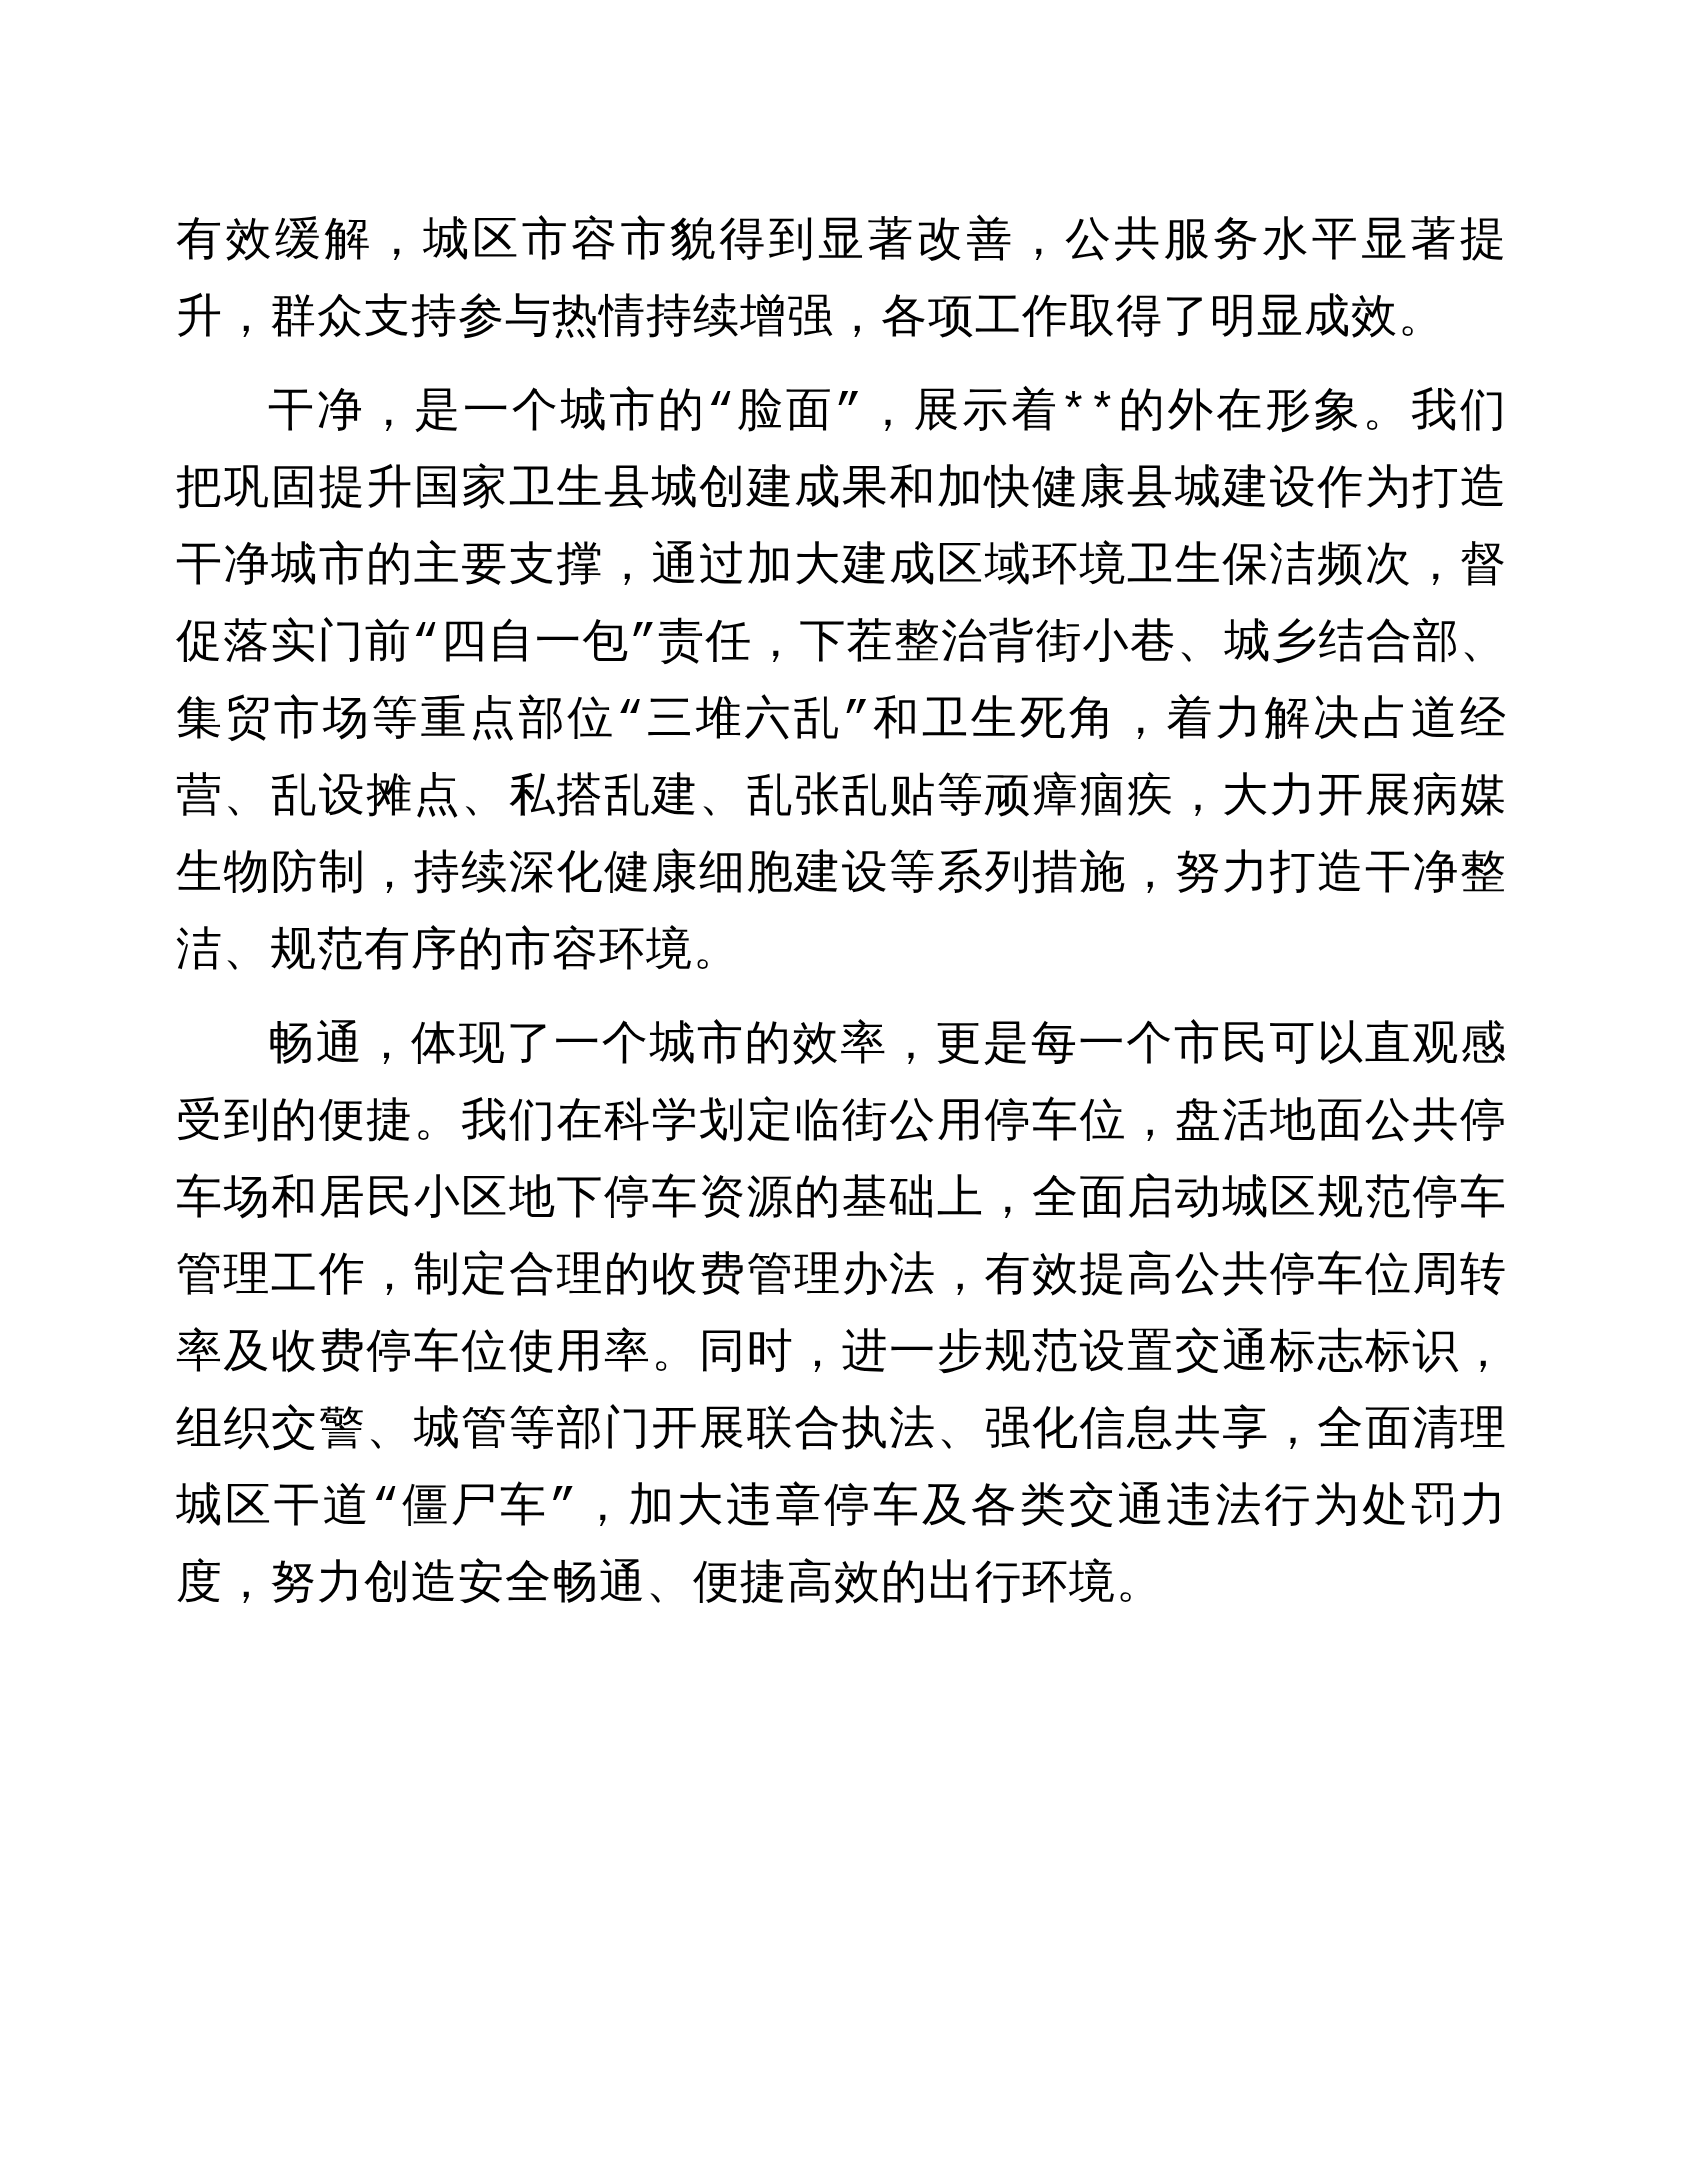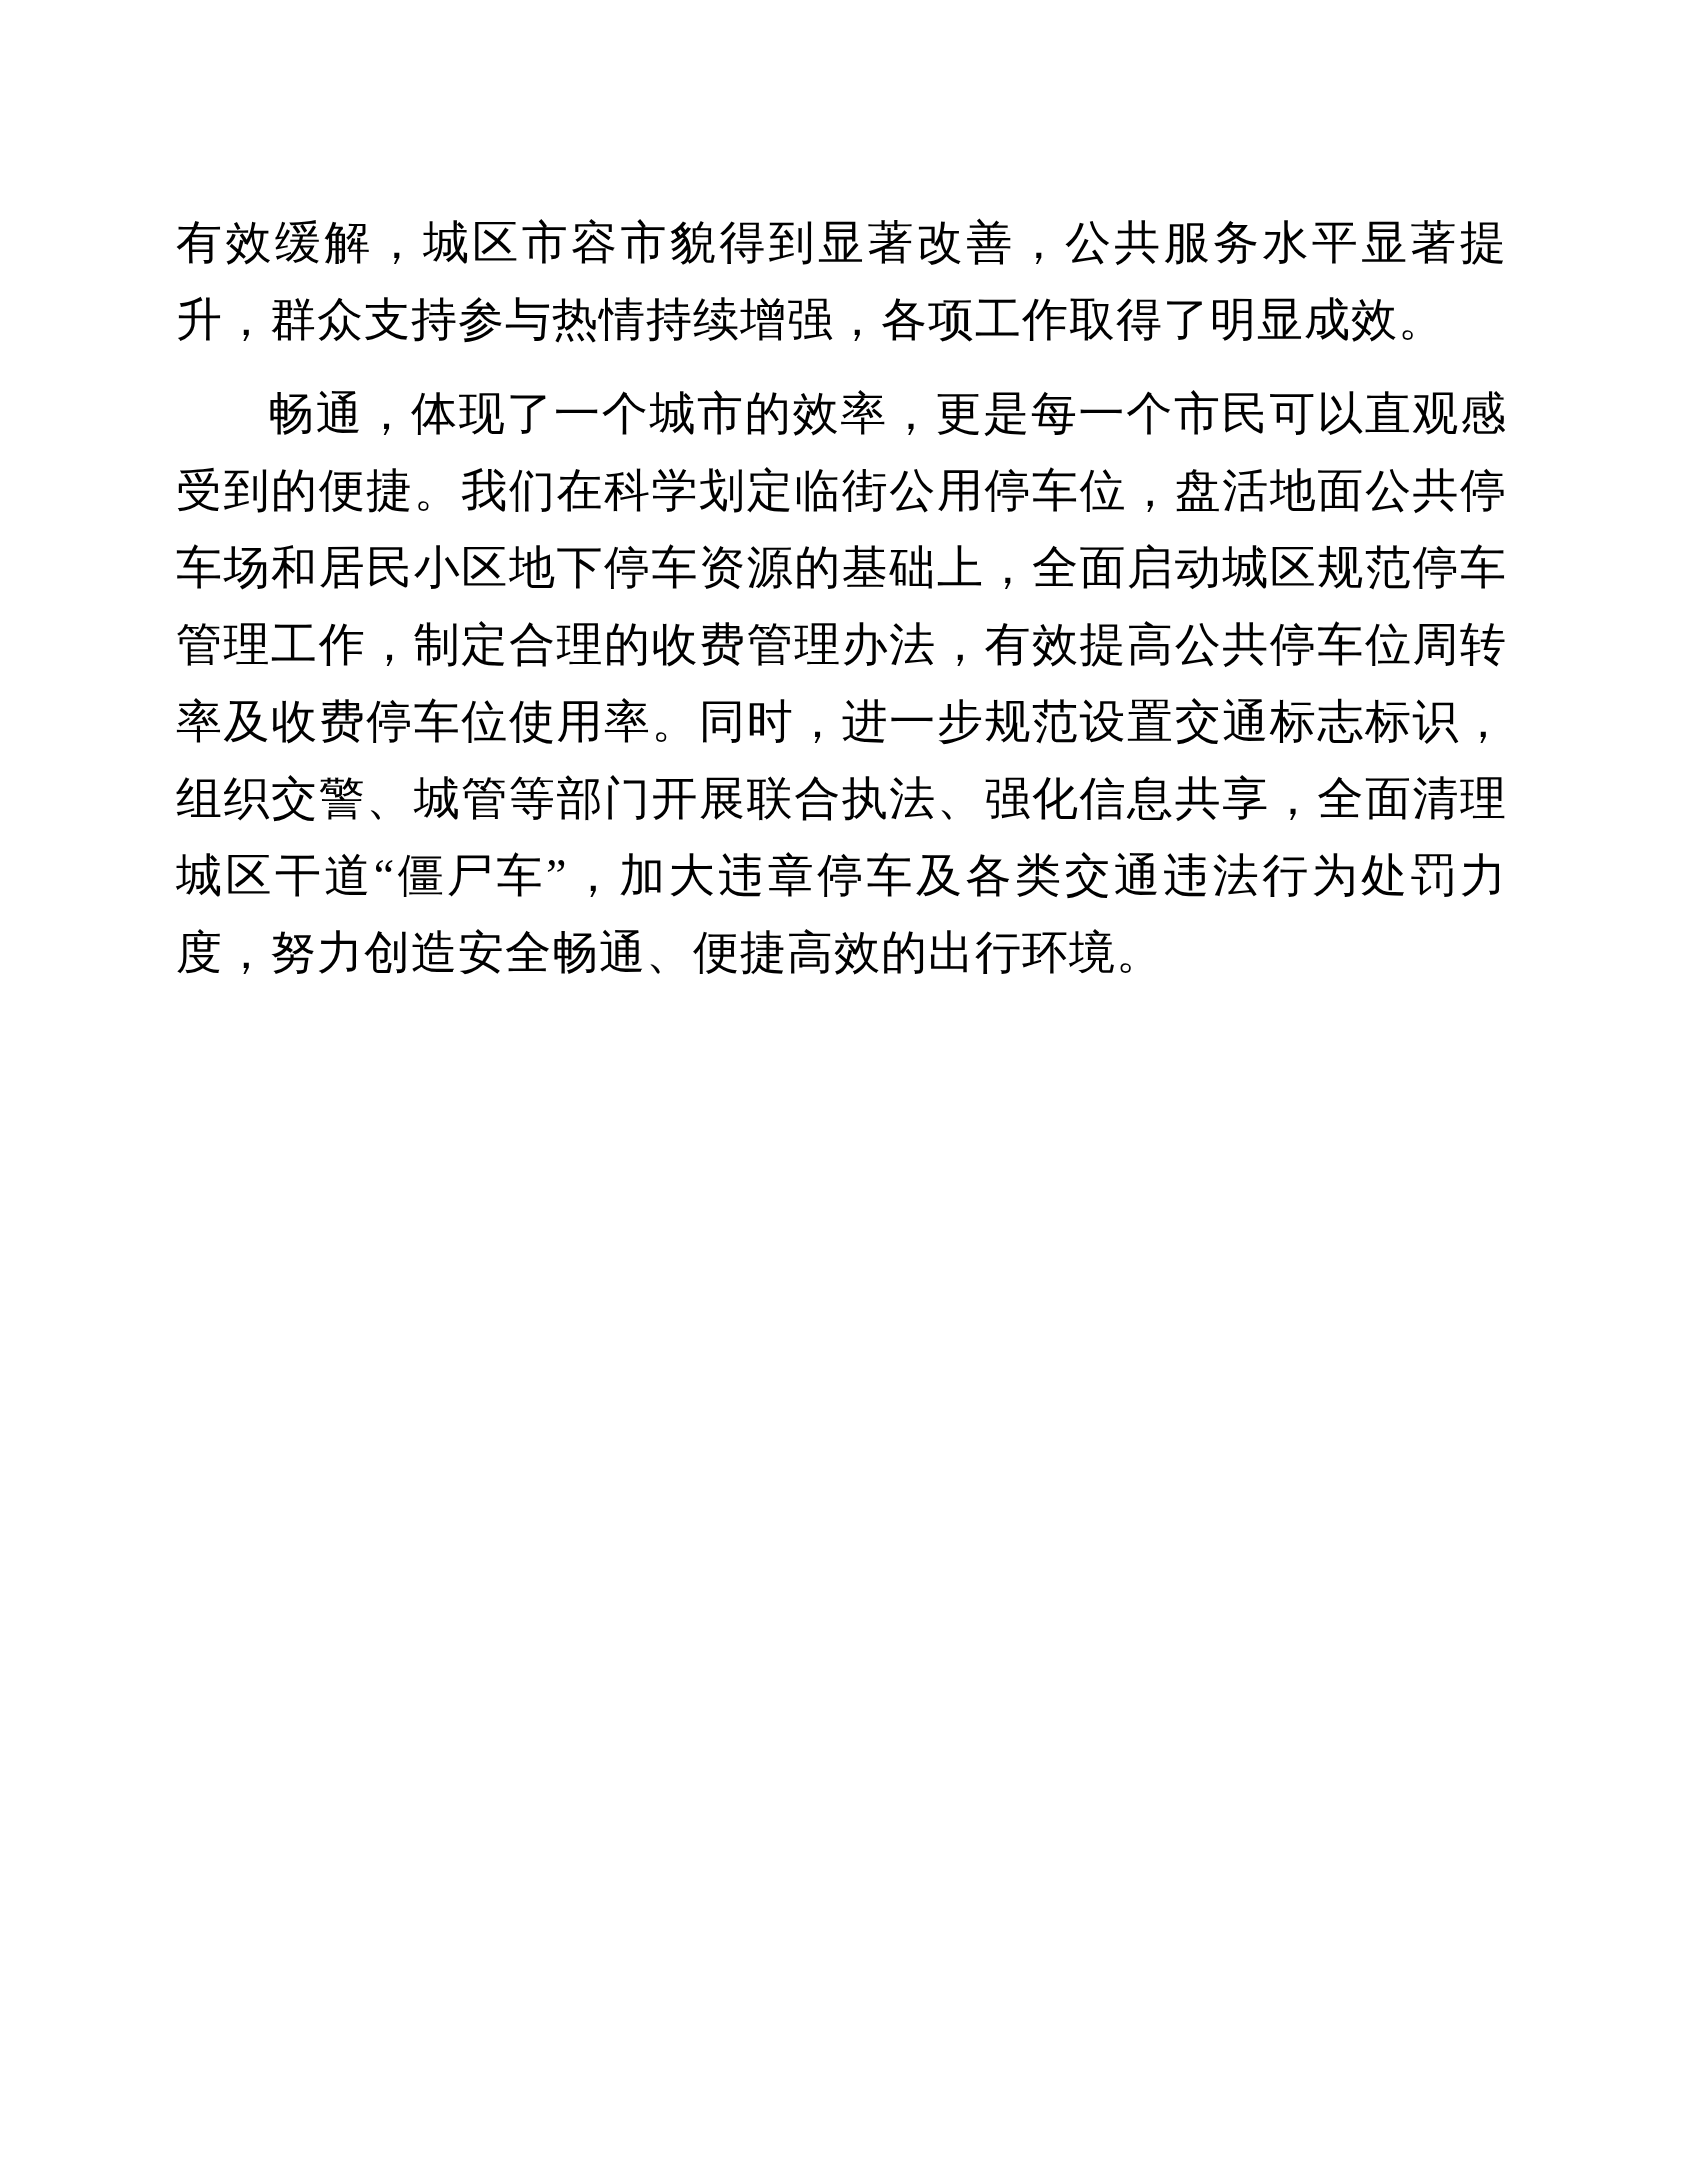--- a/index.html
+++ b/index.html
@@ -8,21 +8,21 @@
       background: #ffffff;
     }
     .page {
       position: relative;
       width: 1683px;
       height: 2178px;
       background: #ffffff;
       box-sizing: border-box;
       padding: 204px 176px 0 176px;
       overflow: hidden;
-      font-family: Liberation Serif, serif;
+      font-family: Liberation Mono, monospace;
       color: #000000;
     }
     .para {
       margin: 0 0 17px 0;
       font-size: 46px;
       line-height: 77px;
       text-align: justify;
       text-indent: 2em;
       letter-spacing: 1px;
       word-break: break-all;
@@ -32,16 +32,17 @@
     }
   </style>
 </head>
 <body>
 
 <div class="page">
   <p class="para no-indent">有效缓解，城区市容市貌得到显著改善，公共服务水平显著提升，群众支持参与热情持续增强，各项工作取得了明显成效。</p>
 
 
 
+  <p class="para">干净，是一个城市的“脸面”，展示着**的外在形象。我们把巩固提升国家卫生县城创建成果和加快健康县城建设作为打造干净城市的主要支撑，通过加大建成区域环境卫生保洁频次，督促落实门前“四自一包”责任，下茬整治背街小巷、城乡结合部、集贸市场等重点部位“三堆六乱”和卫生死角，着力解决占道经营、乱设摊点、私搭乱建、乱张乱贴等顽瘴痼疾，大力开展病媒生物防制，持续深化健康细胞建设等系列措施，努力打造干净整洁、规范有序的市容环境。</p>
 
   <p class="para">畅通，体现了一个城市的效率，更是每一个市民可以直观感受到的便捷。我们在科学划定临街公用停车位，盘活地面公共停车场和居民小区地下停车资源的基础上，全面启动城区规范停车管理工作，制定合理的收费管理办法，有效提高公共停车位周转率及收费停车位使用率。同时，进一步规范设置交通标志标识，组织交警、城管等部门开展联合执法、强化信息共享，全面清理城区干道“僵尸车”，加大违章停车及各类交通违法行为处罚力度，努力创造安全畅通、便捷高效的出行环境。</p>
 </div>
 
 
 </body></html>

